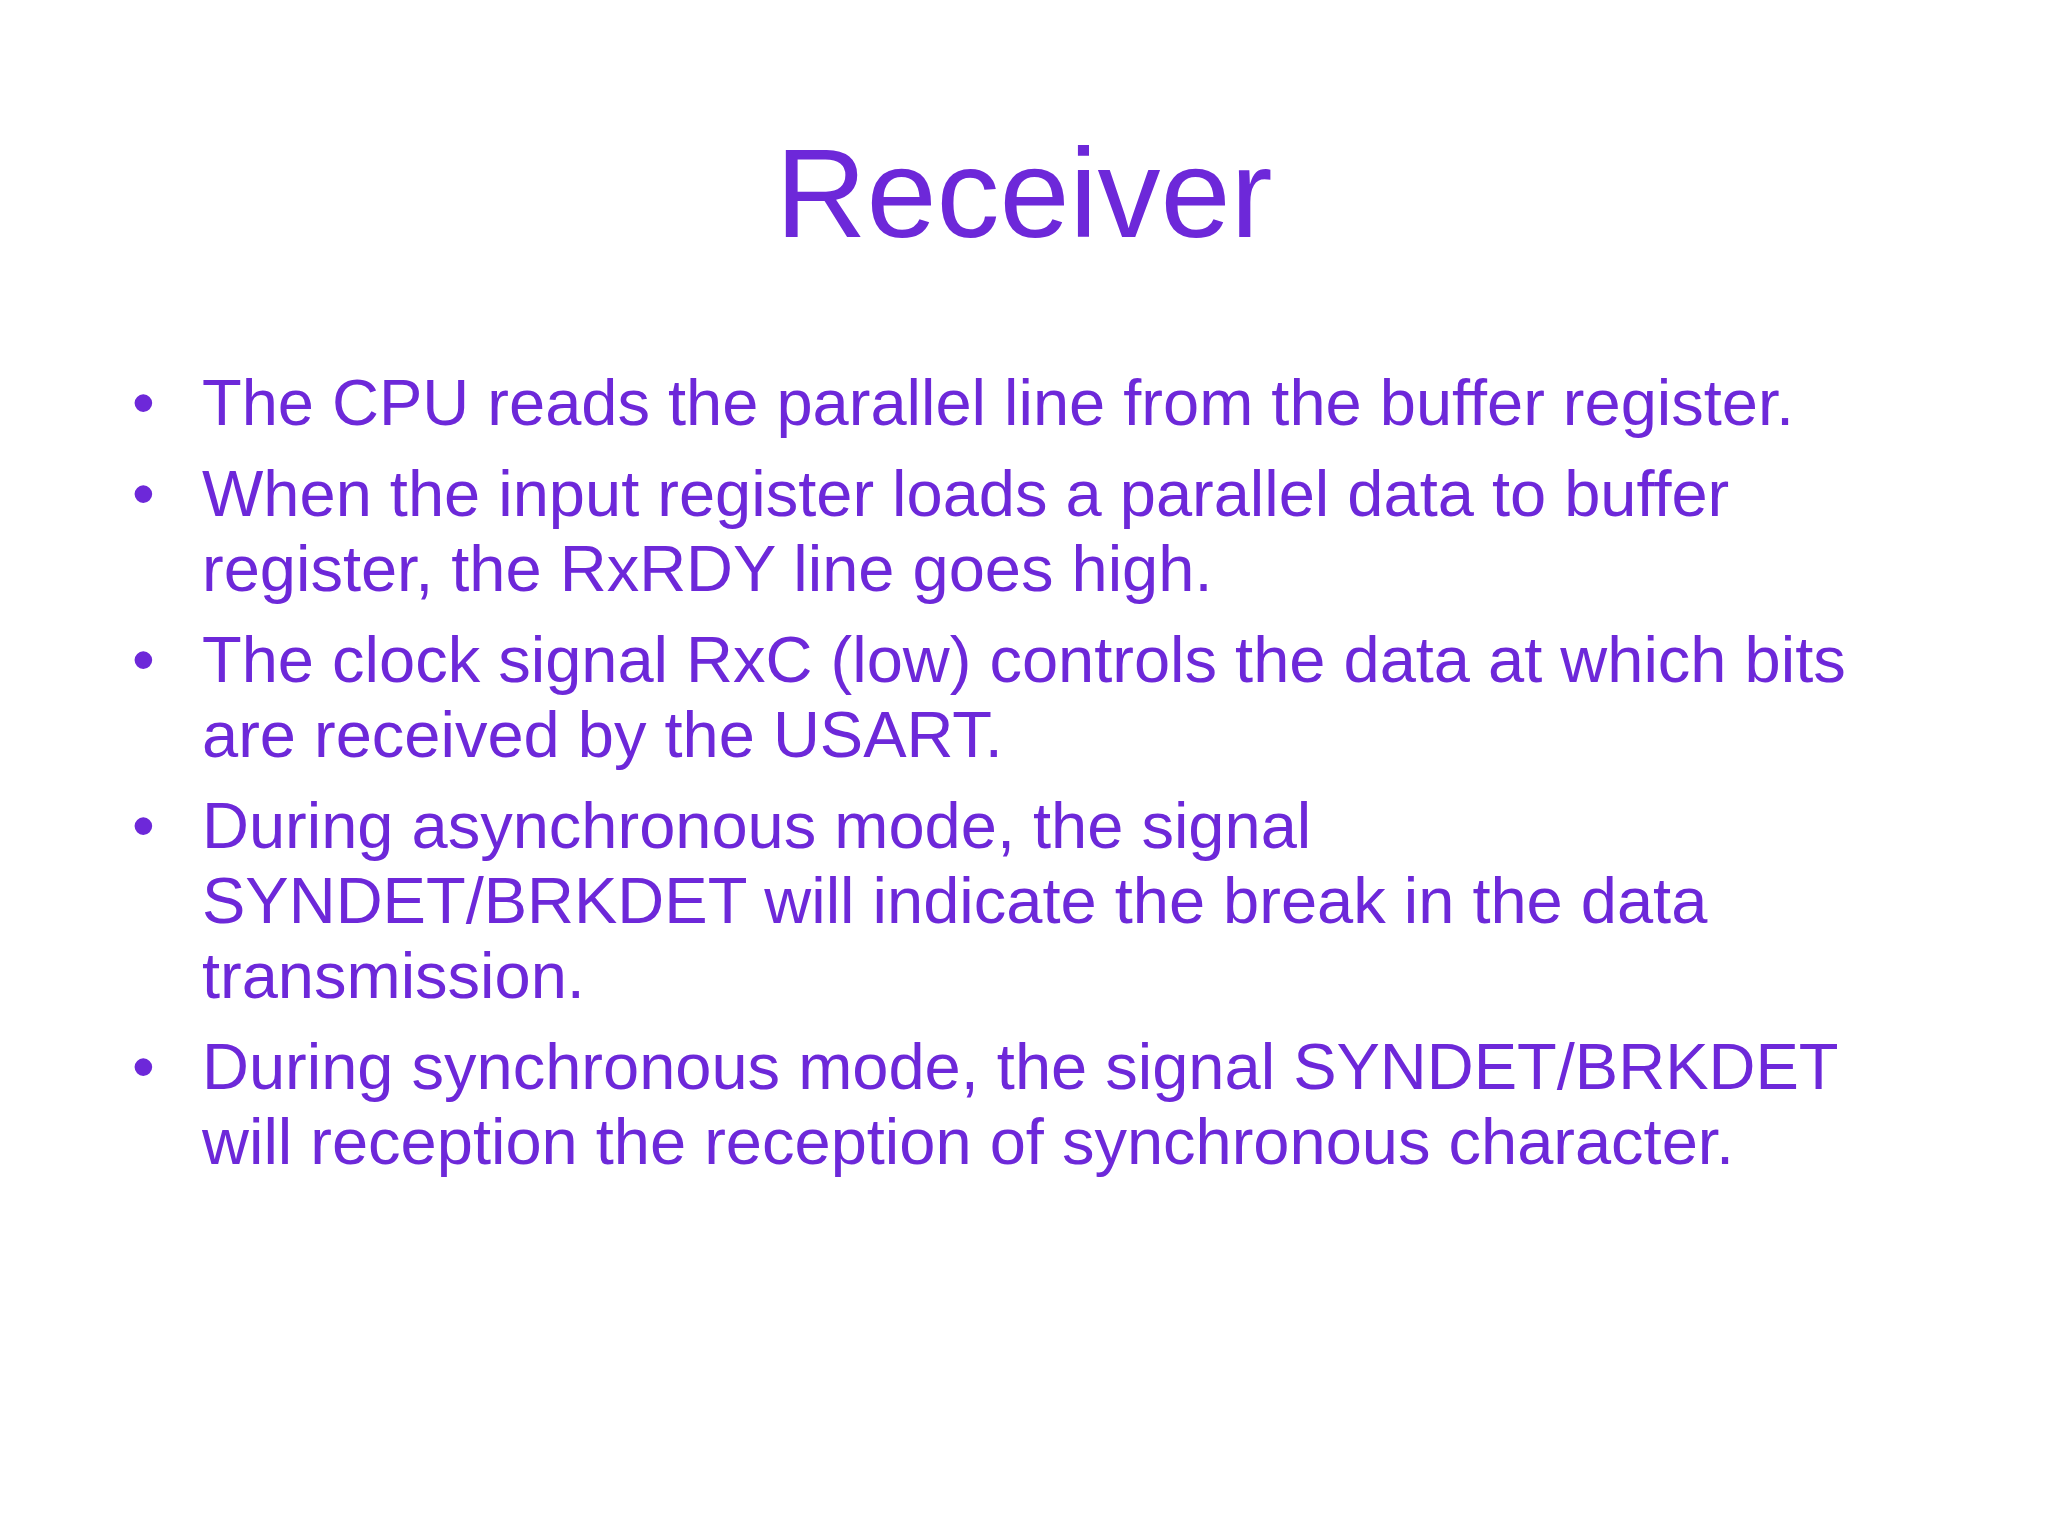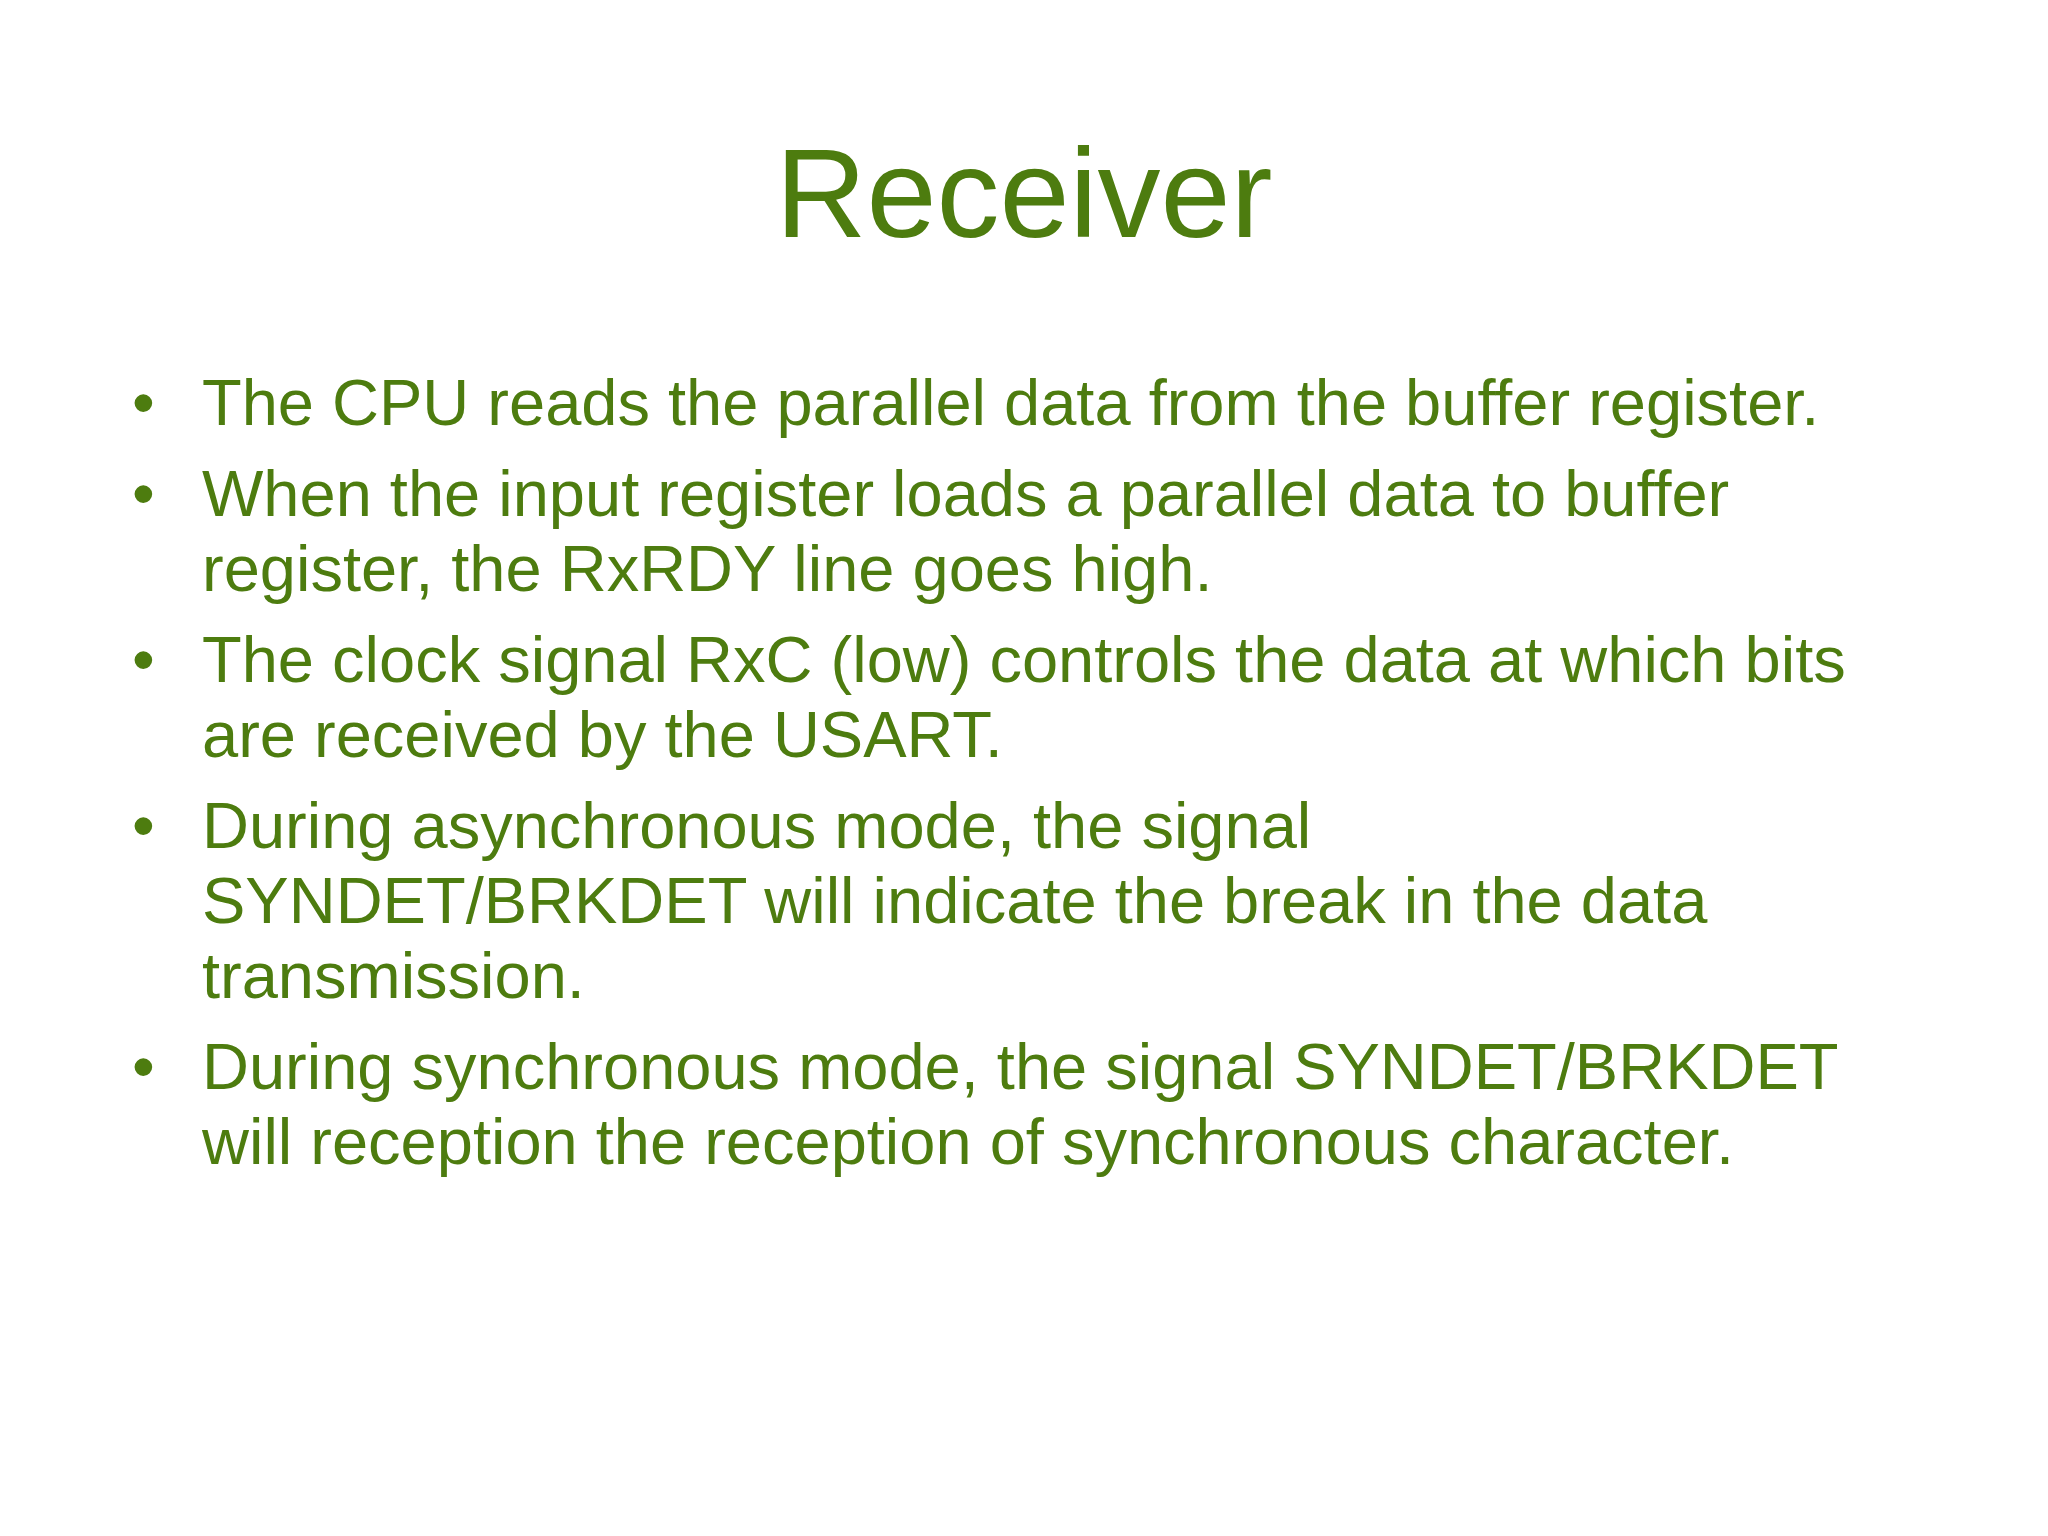--- a/index.html
+++ b/index.html
@@ -5,21 +5,21 @@
   html, body {
     margin: 0;
     padding: 0;
     background: #ffffff;
   }
   .slide {
     position: relative;
     width: 2048px;
     height: 1536px;
     background: #ffffff;
-    color: #4d7c0f;
+    color: #6d28d9;
     font-family: "Liberation Sans", sans-serif;
     overflow: hidden;
   }
   .slide-title {
     margin: 0;
     padding-top: 121px;
     font-size: 126px;
     line-height: 145px;
     font-weight: 400;
     text-align: center;
@@ -46,21 +46,21 @@
 </style>
 </head>
 <body>
 
 <div class="slide">
   <h1 class="slide-title">Receiver</h1>
 
   <div class="bullet-list">
     <div class="bullet-item">
       <span class="bullet-marker">•</span>
-      <span class="bullet-text">The CPU reads the parallel data from the buffer register.</span>
+      <span class="bullet-text">The CPU reads the parallel line from the buffer register.</span>
     </div>
     <div class="bullet-item">
       <span class="bullet-marker">•</span>
       <span class="bullet-text">When the input register loads a parallel data to buffer
 register, the RxRDY line goes high.</span>
     </div>
     <div class="bullet-item">
       <span class="bullet-marker">•</span>
       <span class="bullet-text">The clock signal RxC (low) controls the data at which bits
 are received by the USART.</span>

